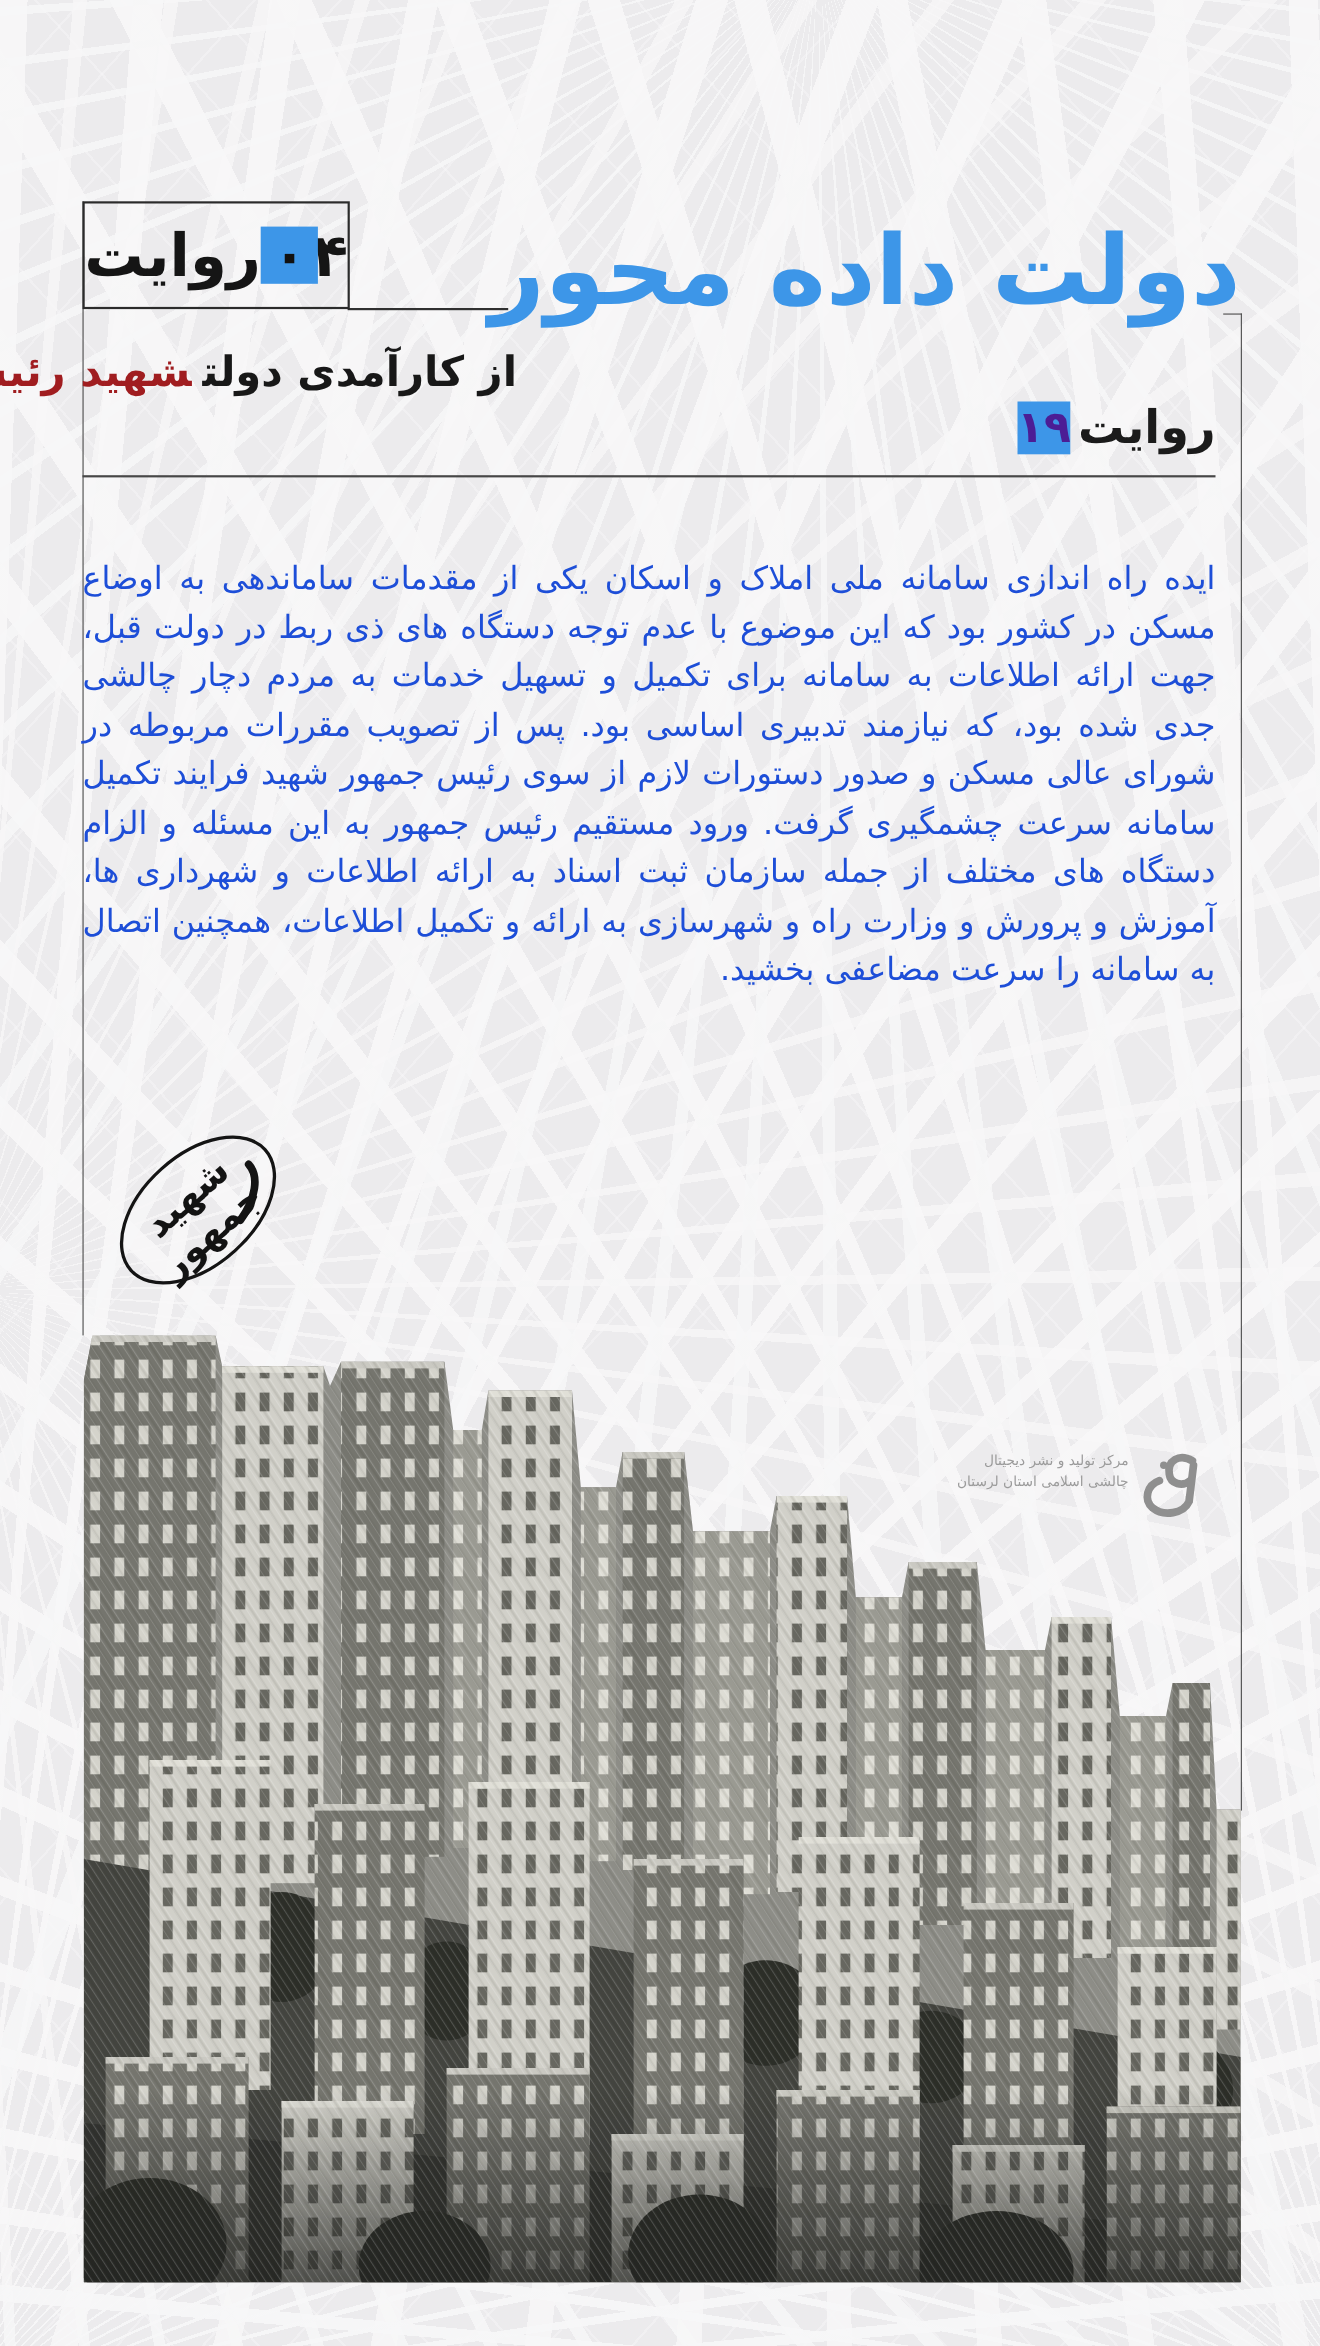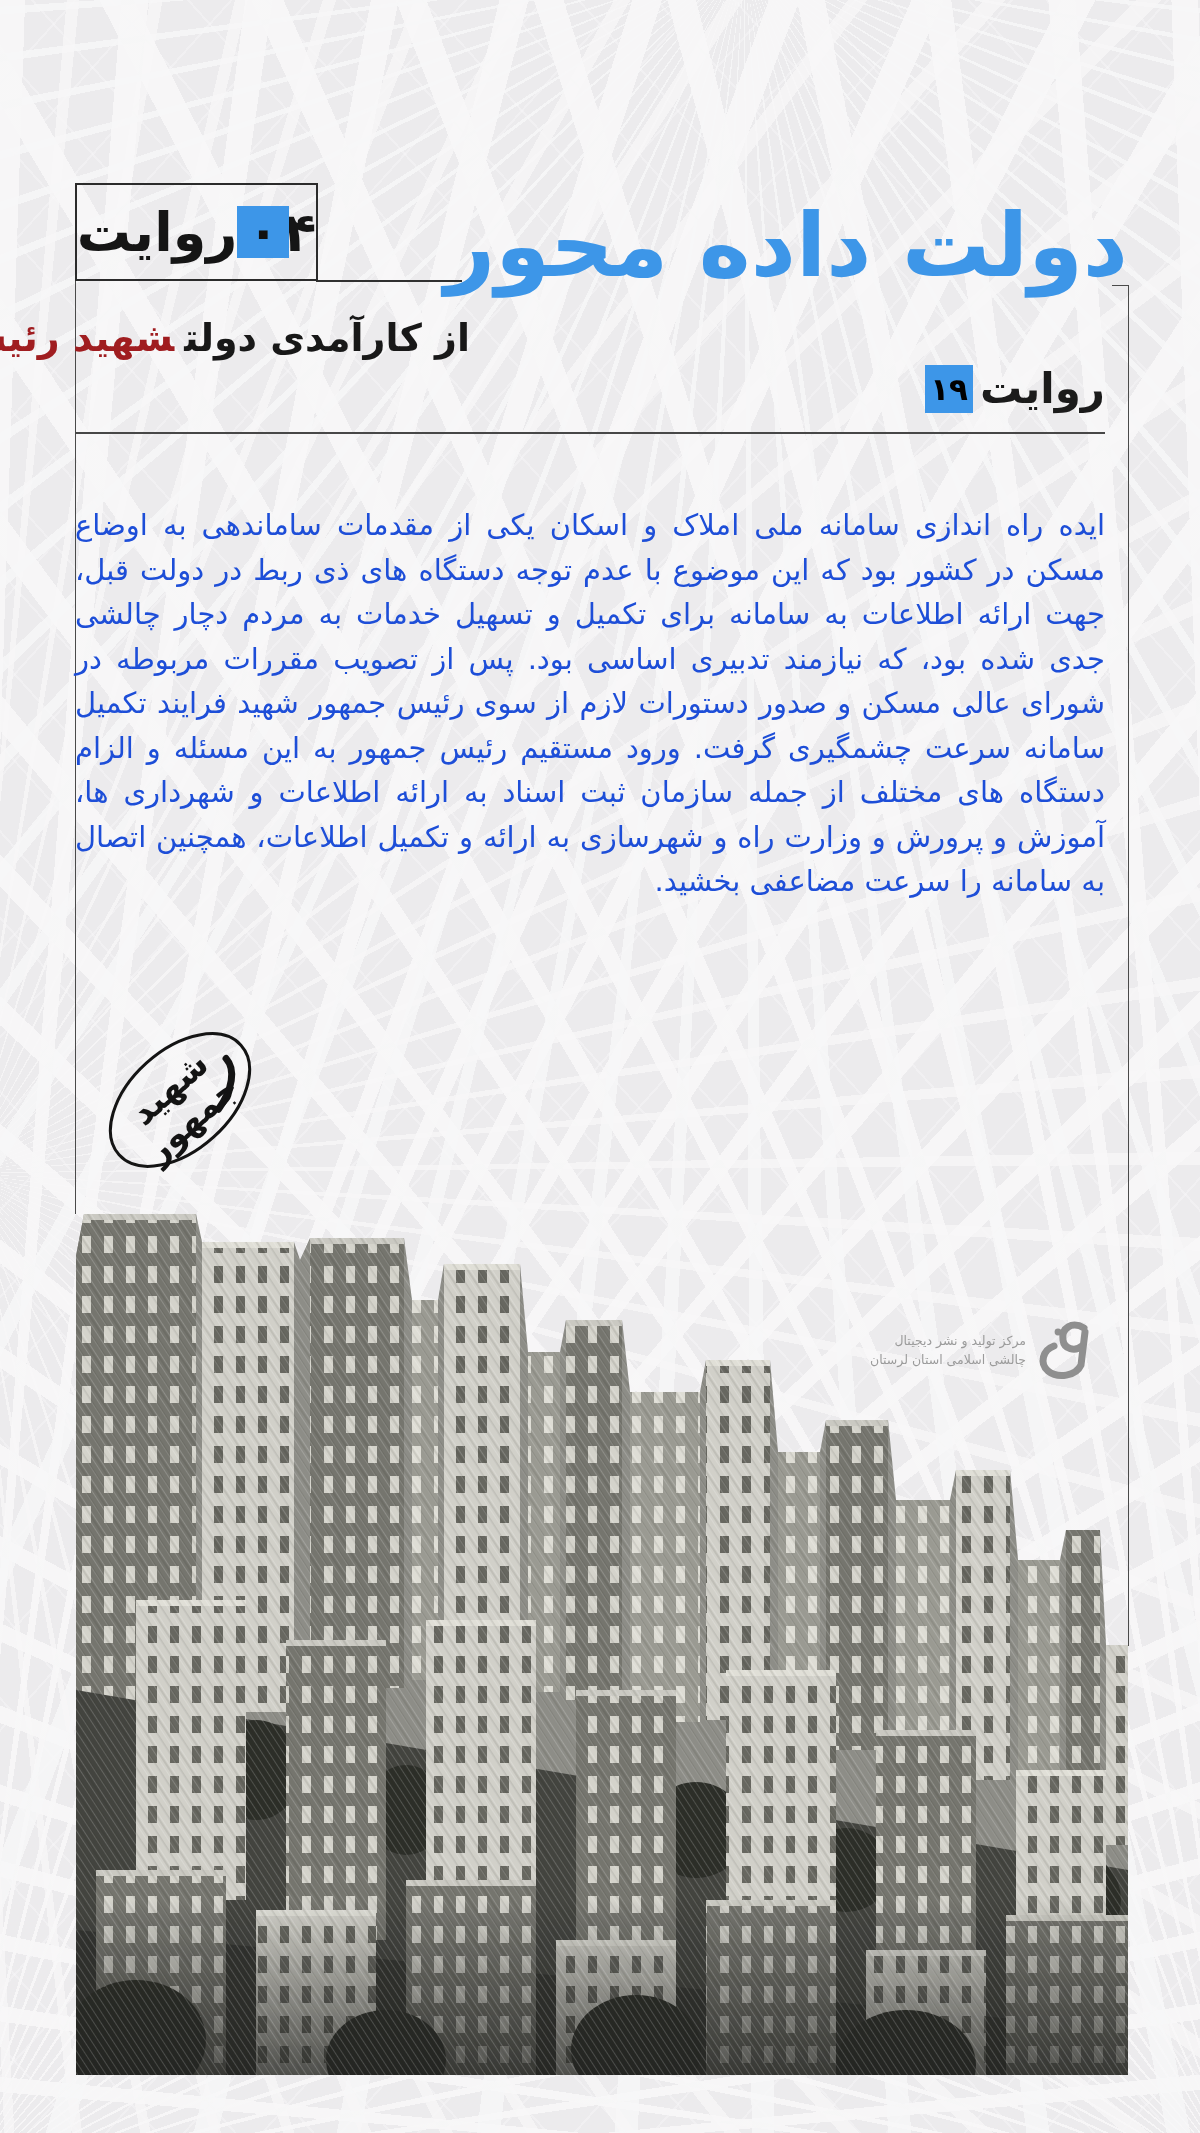--- a/index.html
+++ b/index.html
@@ -56,36 +56,36 @@
   
   .episode{
     position:absolute;right:95px;top:364px;
     display:flex;direction:rtl;align-items:center;gap:7px;
     font-weight:bold;color:#1b1b1b;
   }
   .episode .word{font-size:42px;letter-spacing:-1px;}
   .episode .num{
     width:48px;height:48px;background:var(--blue);
     display:flex;align-items:center;justify-content:center;
-    font-size:31px;color:#000000;
+    font-size:40px;color:#4c1d95;
   }
   
   .article{
     position:absolute;left:75px;top:474px;width:1030px;
     direction:rtl;text-align:justify;
     font-size:29px;line-height:44.5px;color:#1d4ed8;
   }
   
   .stamp{position:absolute;left:85px;top:1000px;width:190px;height:205px;}
   
   .photo{position:absolute;left:76px;top:1170px;width:1052px;height:905px;}
   
   .publisher{
     position:absolute;right:108px;top:1318px;
-    display:flex;align-items:center;gap:8px;direction:ltr;
+    display:flex;gap:8px;direction:ltr;
   }
   .pub-text{direction:rtl;font-size:12.5px;line-height:19px;color:#9b9b9b;white-space:nowrap;}
   :root{--blue:#3d96e8;--red:#a01d20;}
 </style>
 </head>
 <body>
 
 <div class="page">
 
   <div class="bg"></div>

